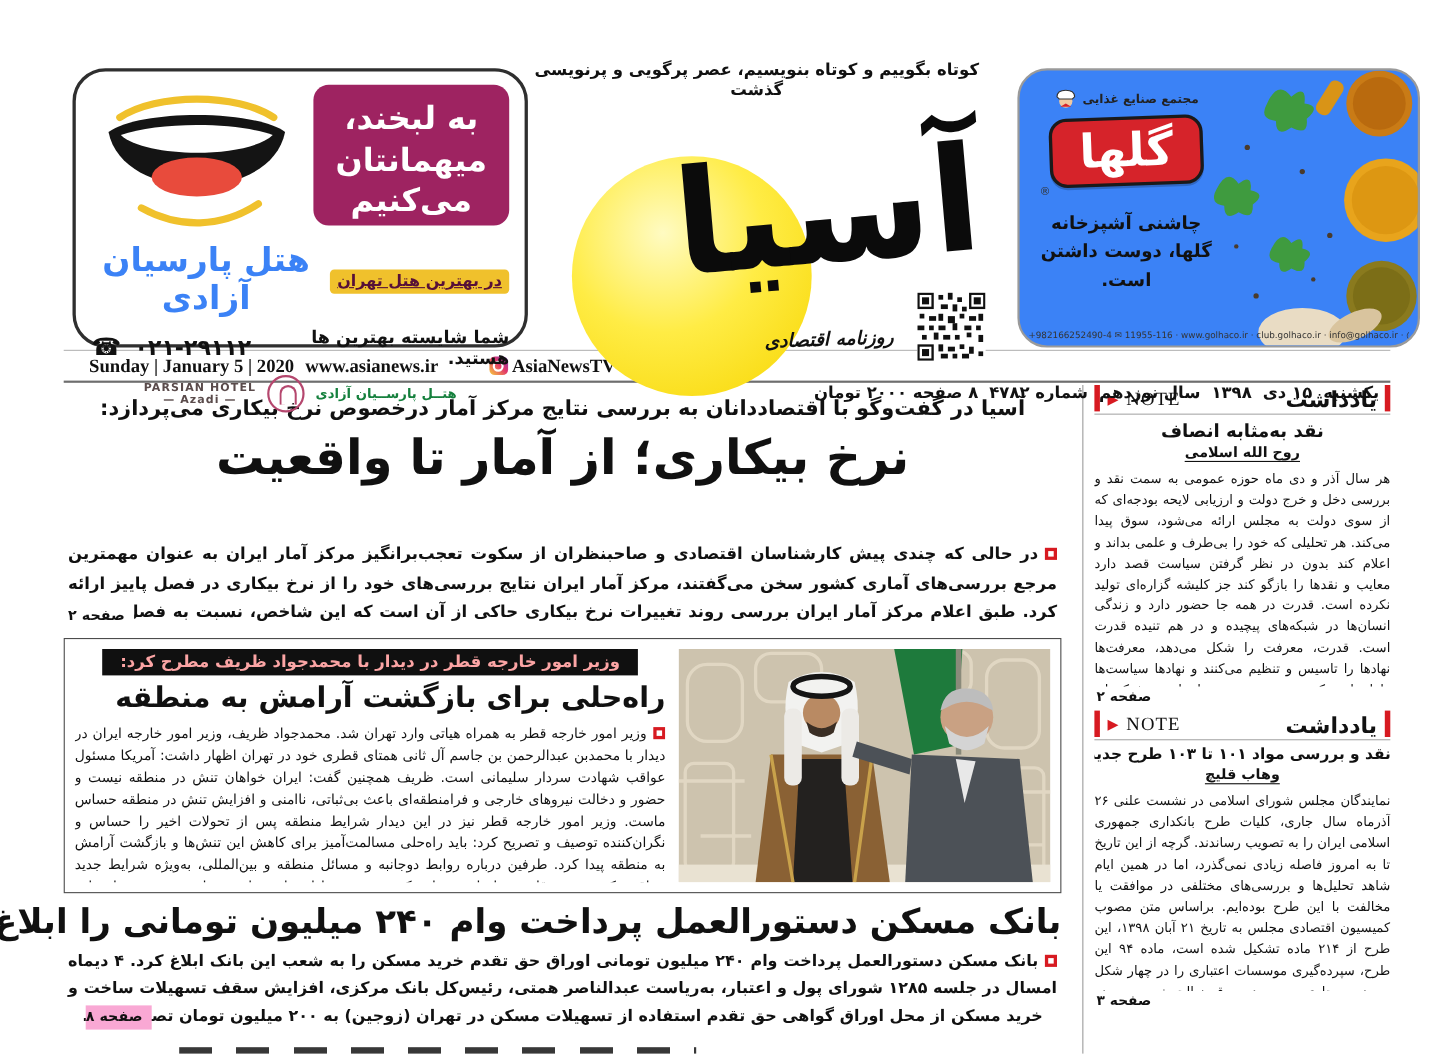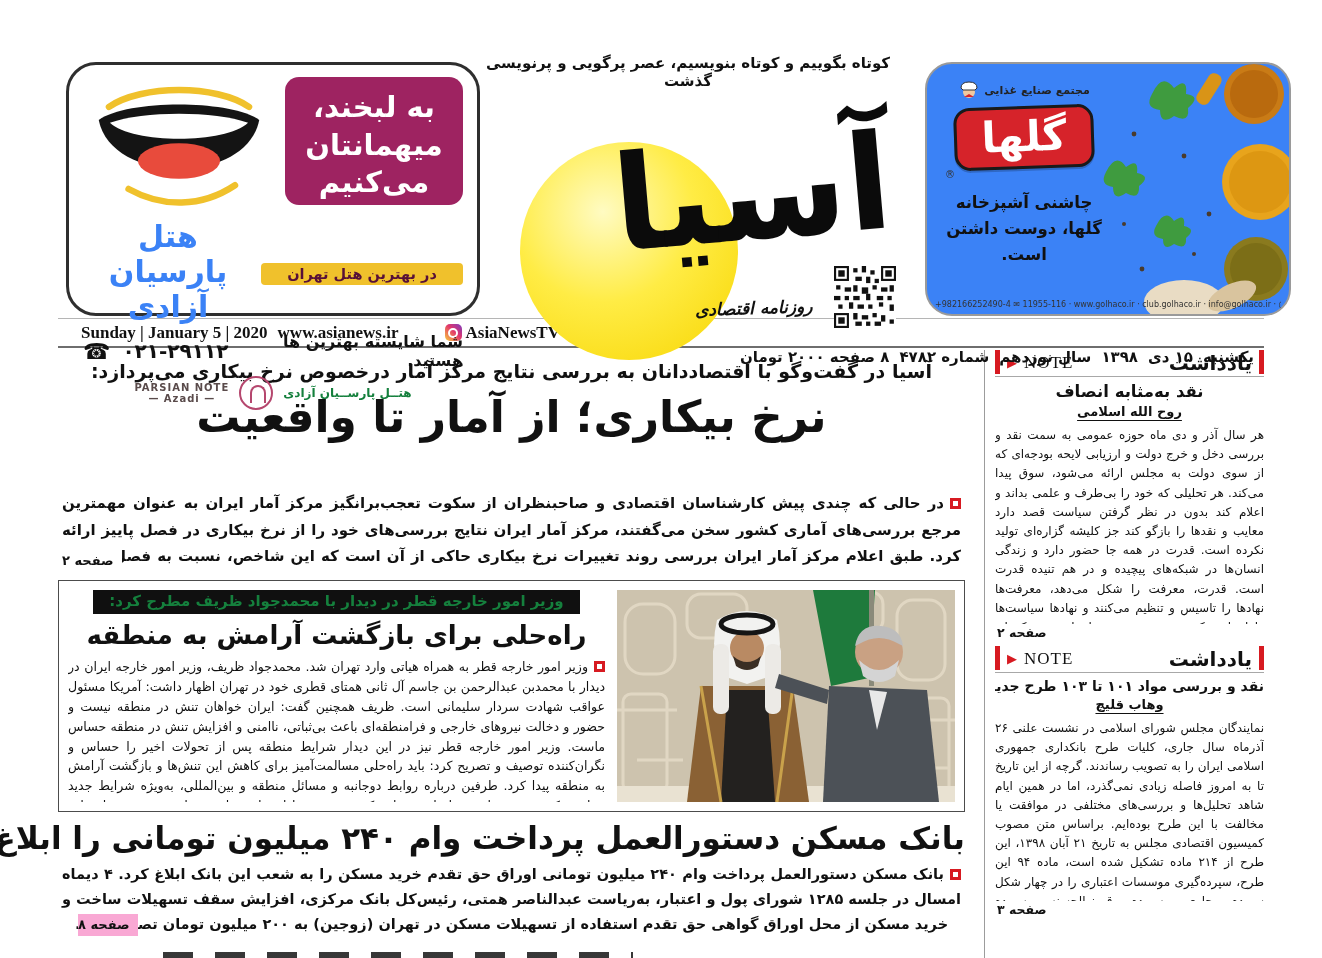--- a/index.html
+++ b/index.html
@@ -17,22 +17,22 @@
     padding:12px 14px 8px; z-index:3;
   }
   .hotel-top { display:flex; gap:10px; }
   .hotel-purple {
     width:178px; background:#9e2361; color:#fff; border-radius:14px;
     font-weight:800; font-size:29px; line-height:1.3; text-align:center;
     padding:12px 11px; height:128px;
   }
   .hotel-smile { flex:1; text-align:center; }
   .hotel-yellow {
-    width:202px; background:#f0c12c; color:#571038; font-weight:800;
-    font-size:14.5px; text-align:center; border-radius:4px; padding:3px 4px; margin-top:4px;
+    width:163px; background:#f0c12c; color:#571038; font-weight:800;
+    font-size:14.5px; text-align:center; border-radius:4px; padding:3px 4px; margin-top:4px;text-decoration:underline;
   }
   .hotel-mid { display:flex; align-items:center; gap:8px; margin-top:-2px; }
   .hotel-brand { flex:1; text-align:center; color:#3b82f6; font-weight:800; font-size:30px; }
   .hotel-row3 { display:flex; justify-content:center; align-items:center; gap:12px; margin-top:8px; font-weight:800; }
   .hotel-slogan { font-size:16px; }
   .hotel-phone { font-size:20px; letter-spacing:1px; }
   .phone-ic { font-size:22px; }
   .hotel-logos { display:flex; justify-content:center; align-items:center; gap:10px; margin-top:6px; }
   .crest { width:34px; height:34px; border:2px solid #b5476e; border-radius:50%; position:relative; }
   .crest::after { content:""; position:absolute; left:9px; top:7px; width:12px; height:16px;
@@ -102,23 +102,23 @@
   .red-bullet { display:inline-block; width:11px; height:11px; border:3px solid #d71a21;
     background:#fff; margin-left:6px; vertical-align:-1px; }
   .lede { position:relative; margin-top:4px; font-size:15px; font-weight:700; line-height:1.78;
     text-align:justify; text-align-last:center; height:84px; overflow:hidden; padding:0 4px; }
   .page-ref { font-weight:800; font-size:13px; }
   .lede .page-ref { position:absolute; left:4px; bottom:2px; background:#fff; padding-right:8px; }
 
   .qatar { margin-top:6px; border:1.5px solid #4c4c4c; height:232px; display:flex; gap:12px; padding:9px; }
   .qatar-photo { width:338px; height:212px; flex:none; }
   .qatar-text { flex:1; overflow:hidden; }
-  .q-kicker { background:#101010; color:#15803d; font-size:15px; font-weight:800;
+  .q-kicker { background:#101010; color:#fca5a5; font-size:15px; font-weight:800;
     width:max-content; max-width:100%; margin:0 auto; padding:2px 16px 4px; }
-  .q-headline { text-align:center; font-size:26px; font-weight:900; margin:6px 0 7px; white-space:nowrap; }
+  .q-headline { text-align:right; font-size:26px; font-weight:900; margin:6px 0 7px; white-space:nowrap; }
   .q-body { font-size:12.6px; line-height:1.58; text-align:justify; height:146px; overflow:hidden; }
 
   .bank { margin-top:8px; }
   .bank-headline { text-align:center; font-size:31px; font-weight:900; white-space:nowrap; letter-spacing:-0.5px; }
   .bank-body { position:relative; margin-top:6px; font-size:14.5px; font-weight:700; line-height:1.72;
     text-align:justify; text-align-last:center; height:76px; overflow:hidden; padding:0 4px; }
   .bank-body .page-ref { position:absolute; left:20px; bottom:2px; background:#f9a8d4; padding-right:8px; }
   .crop-strip { position:absolute; bottom:0; left:105px; width:470px; height:6px; opacity:.85;
     background:repeating-linear-gradient(90deg,#141414 0 30px, transparent 30px 52px); }
 
@@ -167,21 +167,21 @@
   </div>
   <div class="hotel-row3">
     <span class="hotel-slogan">شما شایسته بهترین ها هستید.</span>
     <span class="hotel-phone">۰۲۱-۲۹۱۱۲</span>
     <span class="phone-ic">☎</span>
   </div>
   <div class="hotel-logos">
     <span class="parsian-fa">هتــل پارســیان آزادی</span>
     <span class="crest"></span>
     <span class="parsian-en">
-      <span>PARSIAN NOTE</span><br>
+      <span>PARSIAN HOTEL</span><br>
       <span>— Azadi —</span>
     </span>
   </div>
 </div>
 
 <div class="masthead">
   <div class="tagline">کوتاه بگوییم و کوتاه بنویسیم، عصر پرگویی و پرنویسی گذشت</div>
   <div class="logo-wrap">
     <div class="sun"></div>
     <div class="asia-logo">آسیا</div>

